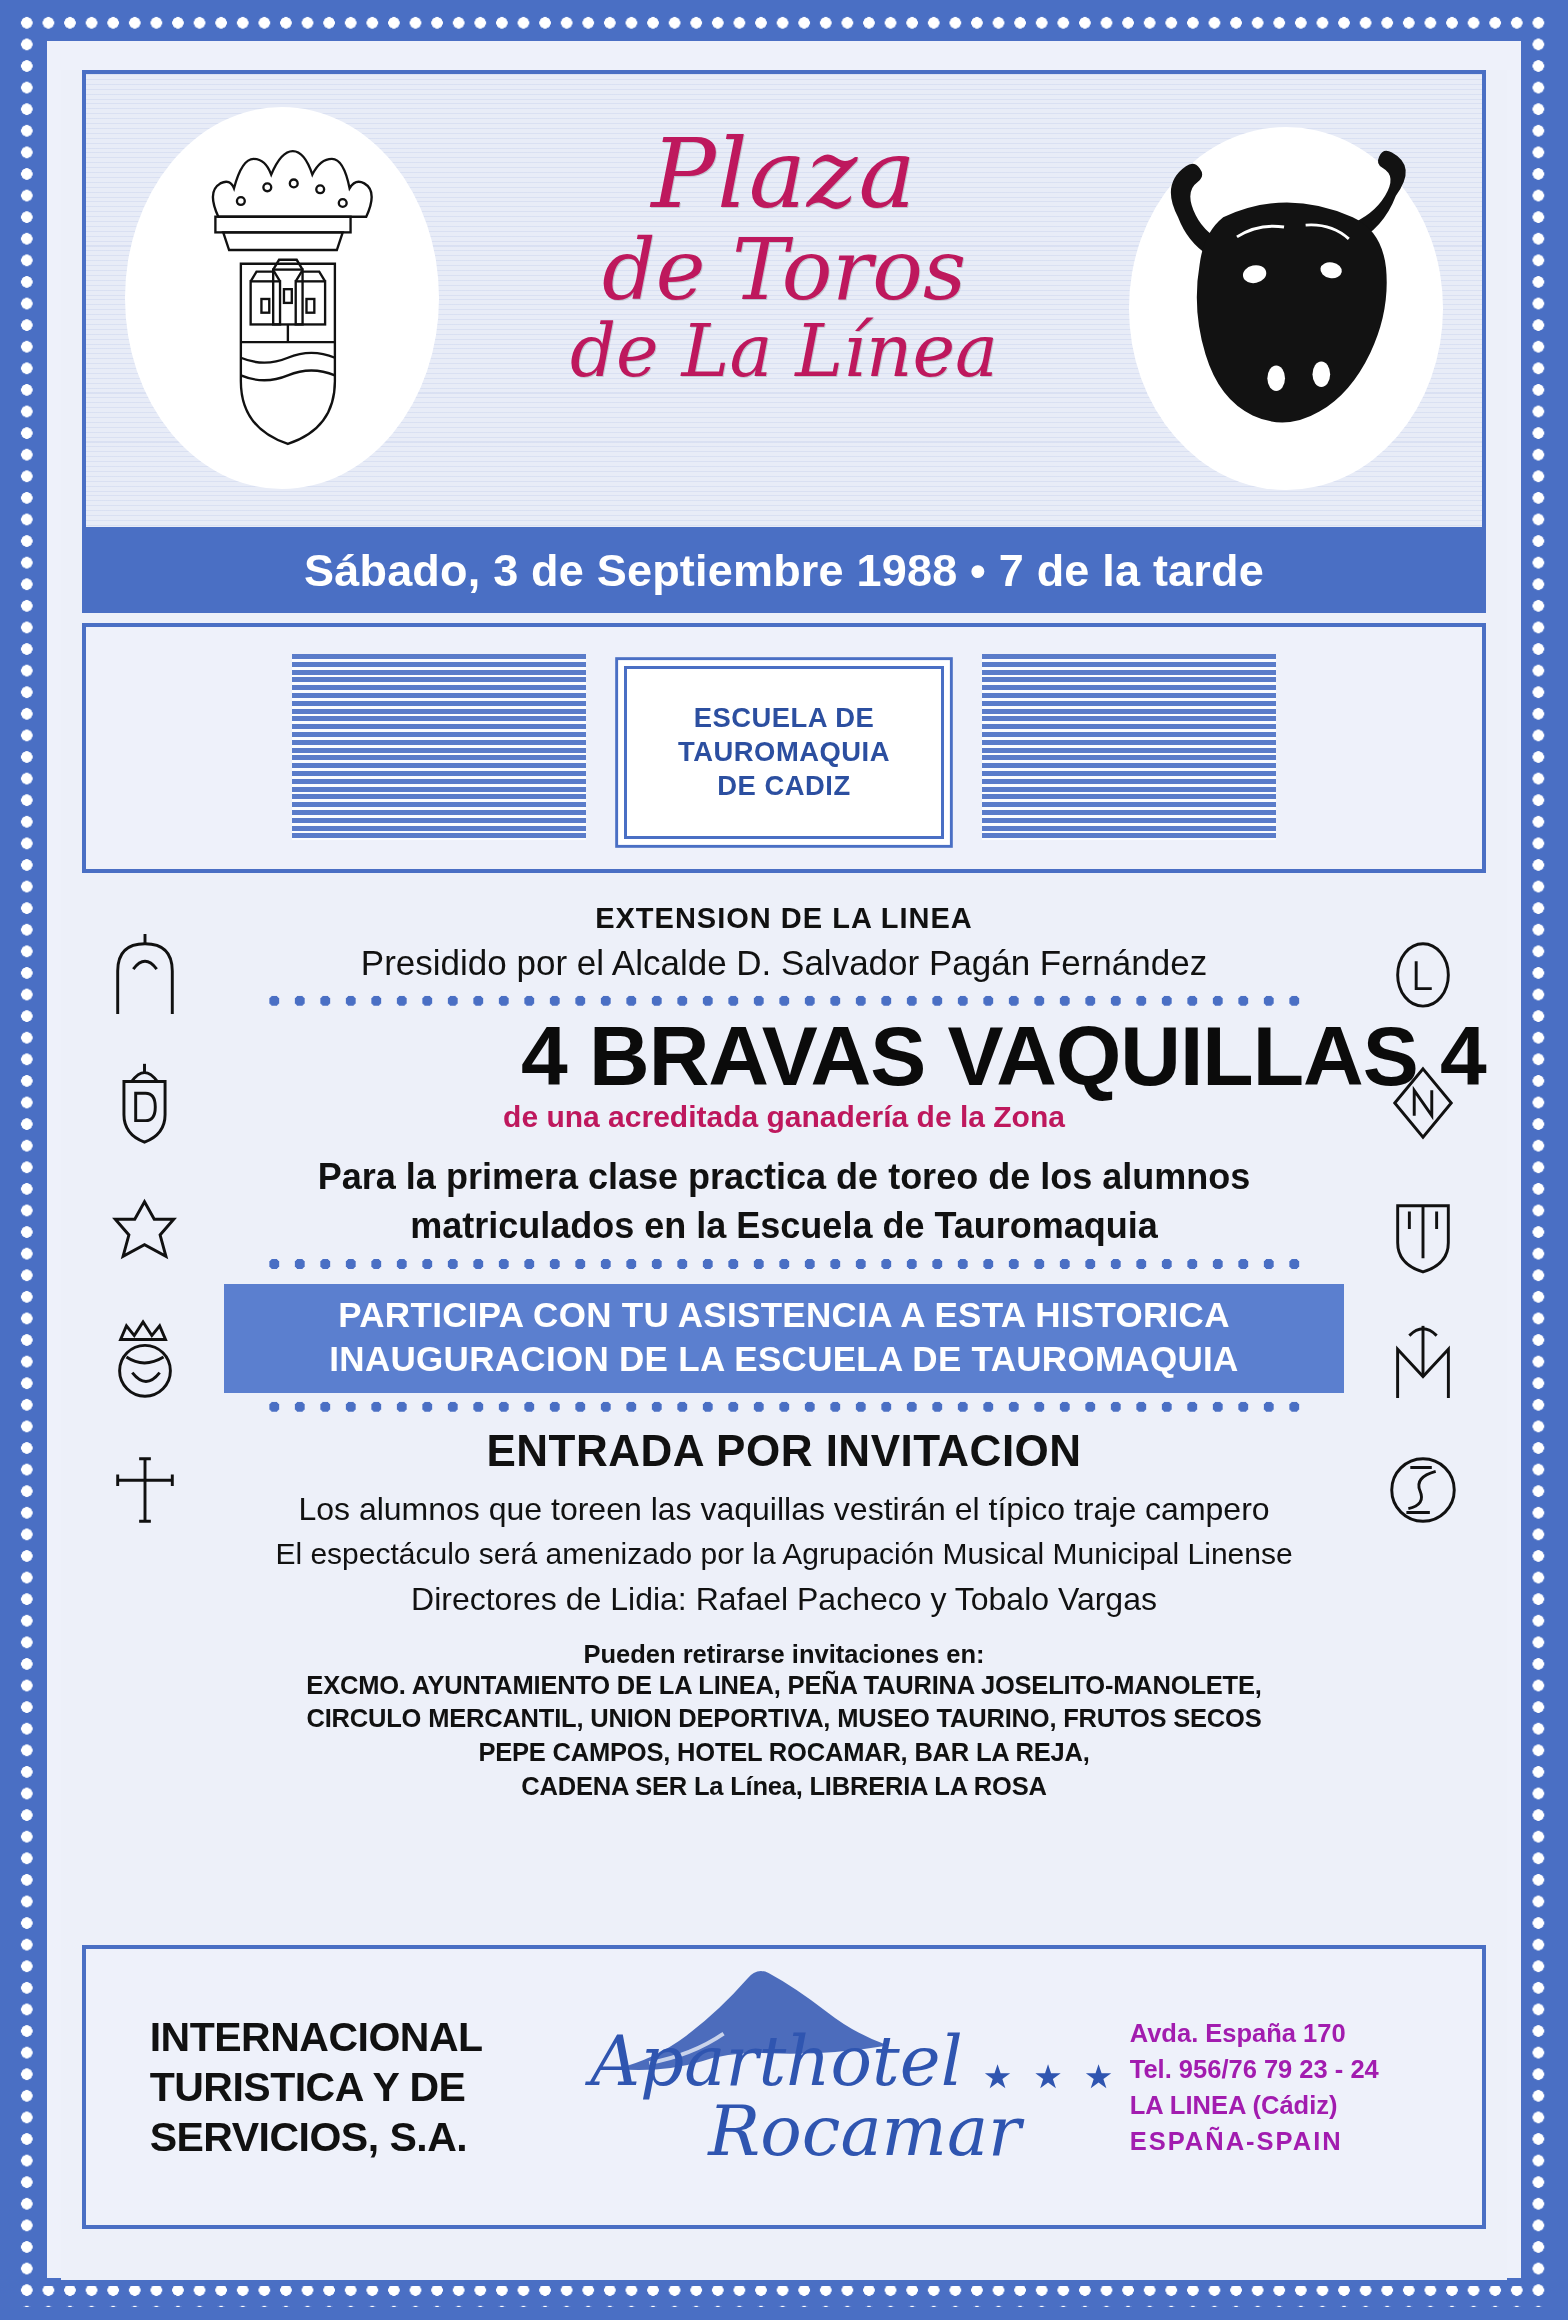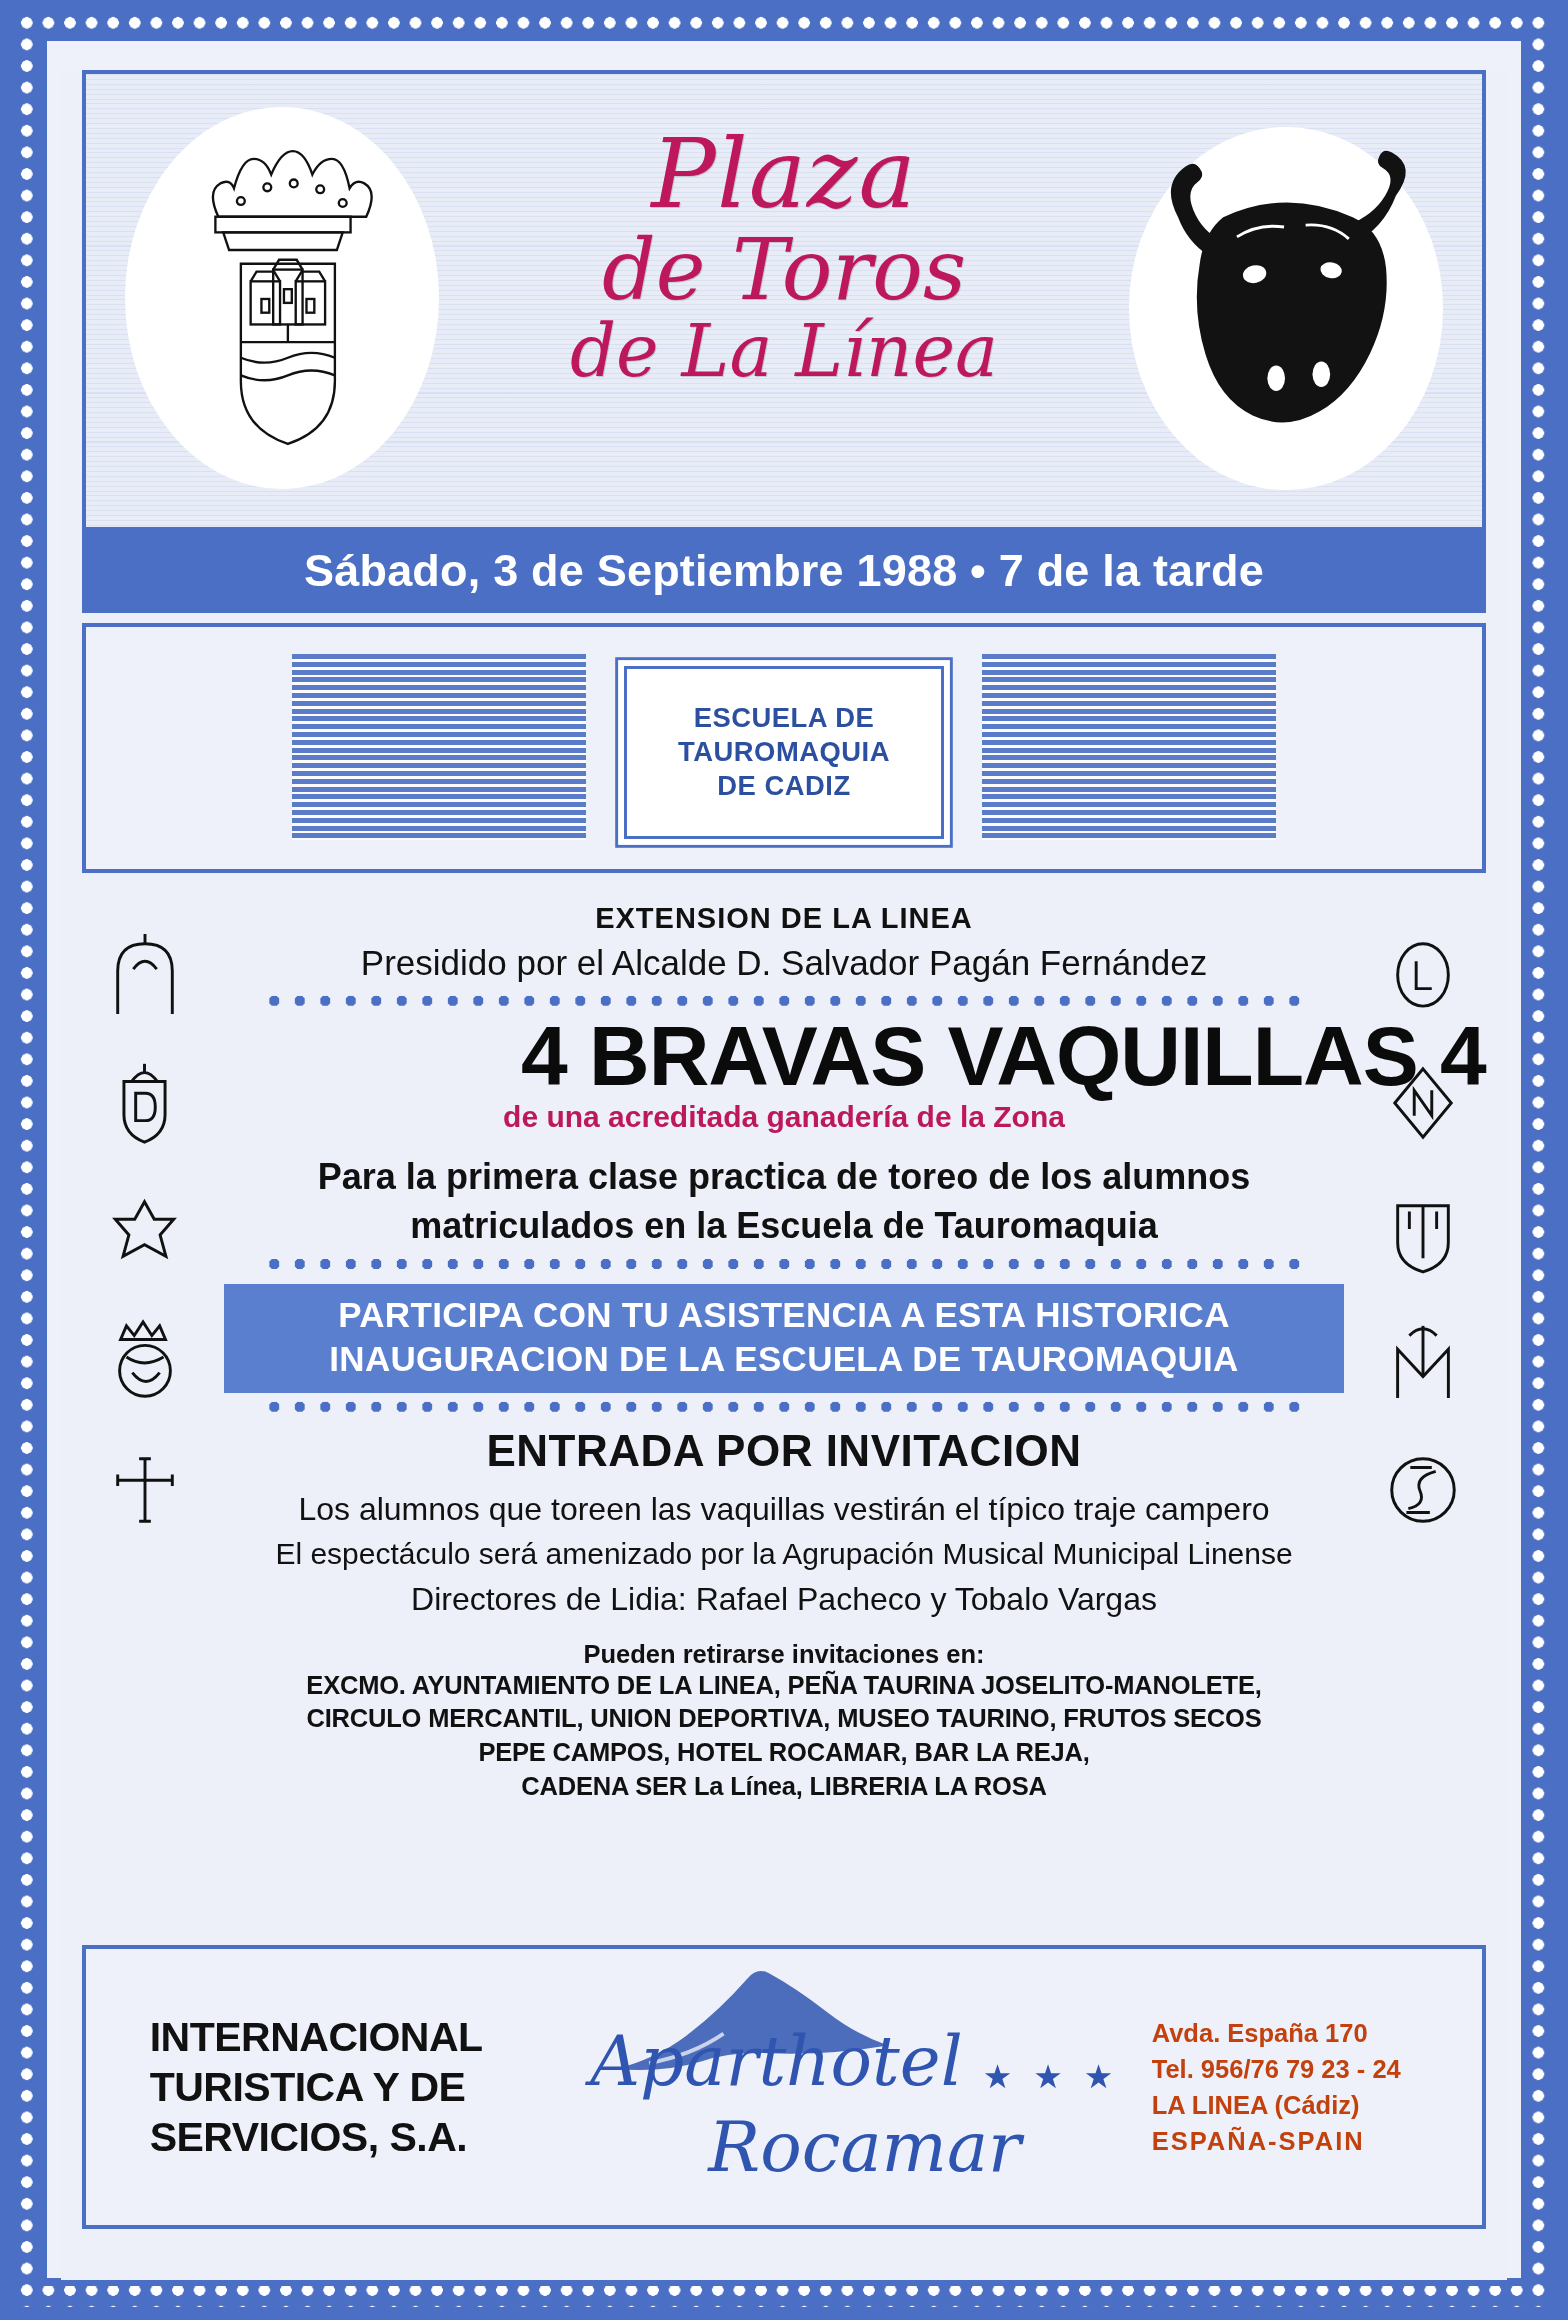--- a/index.html
+++ b/index.html
@@ -323,35 +323,35 @@
     top: 79px;
     font-family: "DejaVu Serif", serif;
     font-style: italic;
     font-size: 69px;
     color: #2f55b0;
     line-height: 0.98;
   }
   .apart-script .second {
     margin-left: 118px;
     display: block;
-    margin-top: 18px;
+    margin-top: 2px;
   }
   .stars {
     position: absolute;
     left: 412px;
     top: 108px;
     color: #2f55b0;
     font-size: 33px;
     letter-spacing: 5.9px;
   }
   .addr {
     flex: 0 0 323px;
-    padding-right: 7px;
+    padding-right: 29px;
     font-size: 25.5px;
-    color: #c2410c;
+    color: #a21caf;
     line-height: 1.42;
     font-weight: bold;
   }
   .addr .spain {
     letter-spacing: 2px;
   }
 </style>
 </head>
 <body>
 

